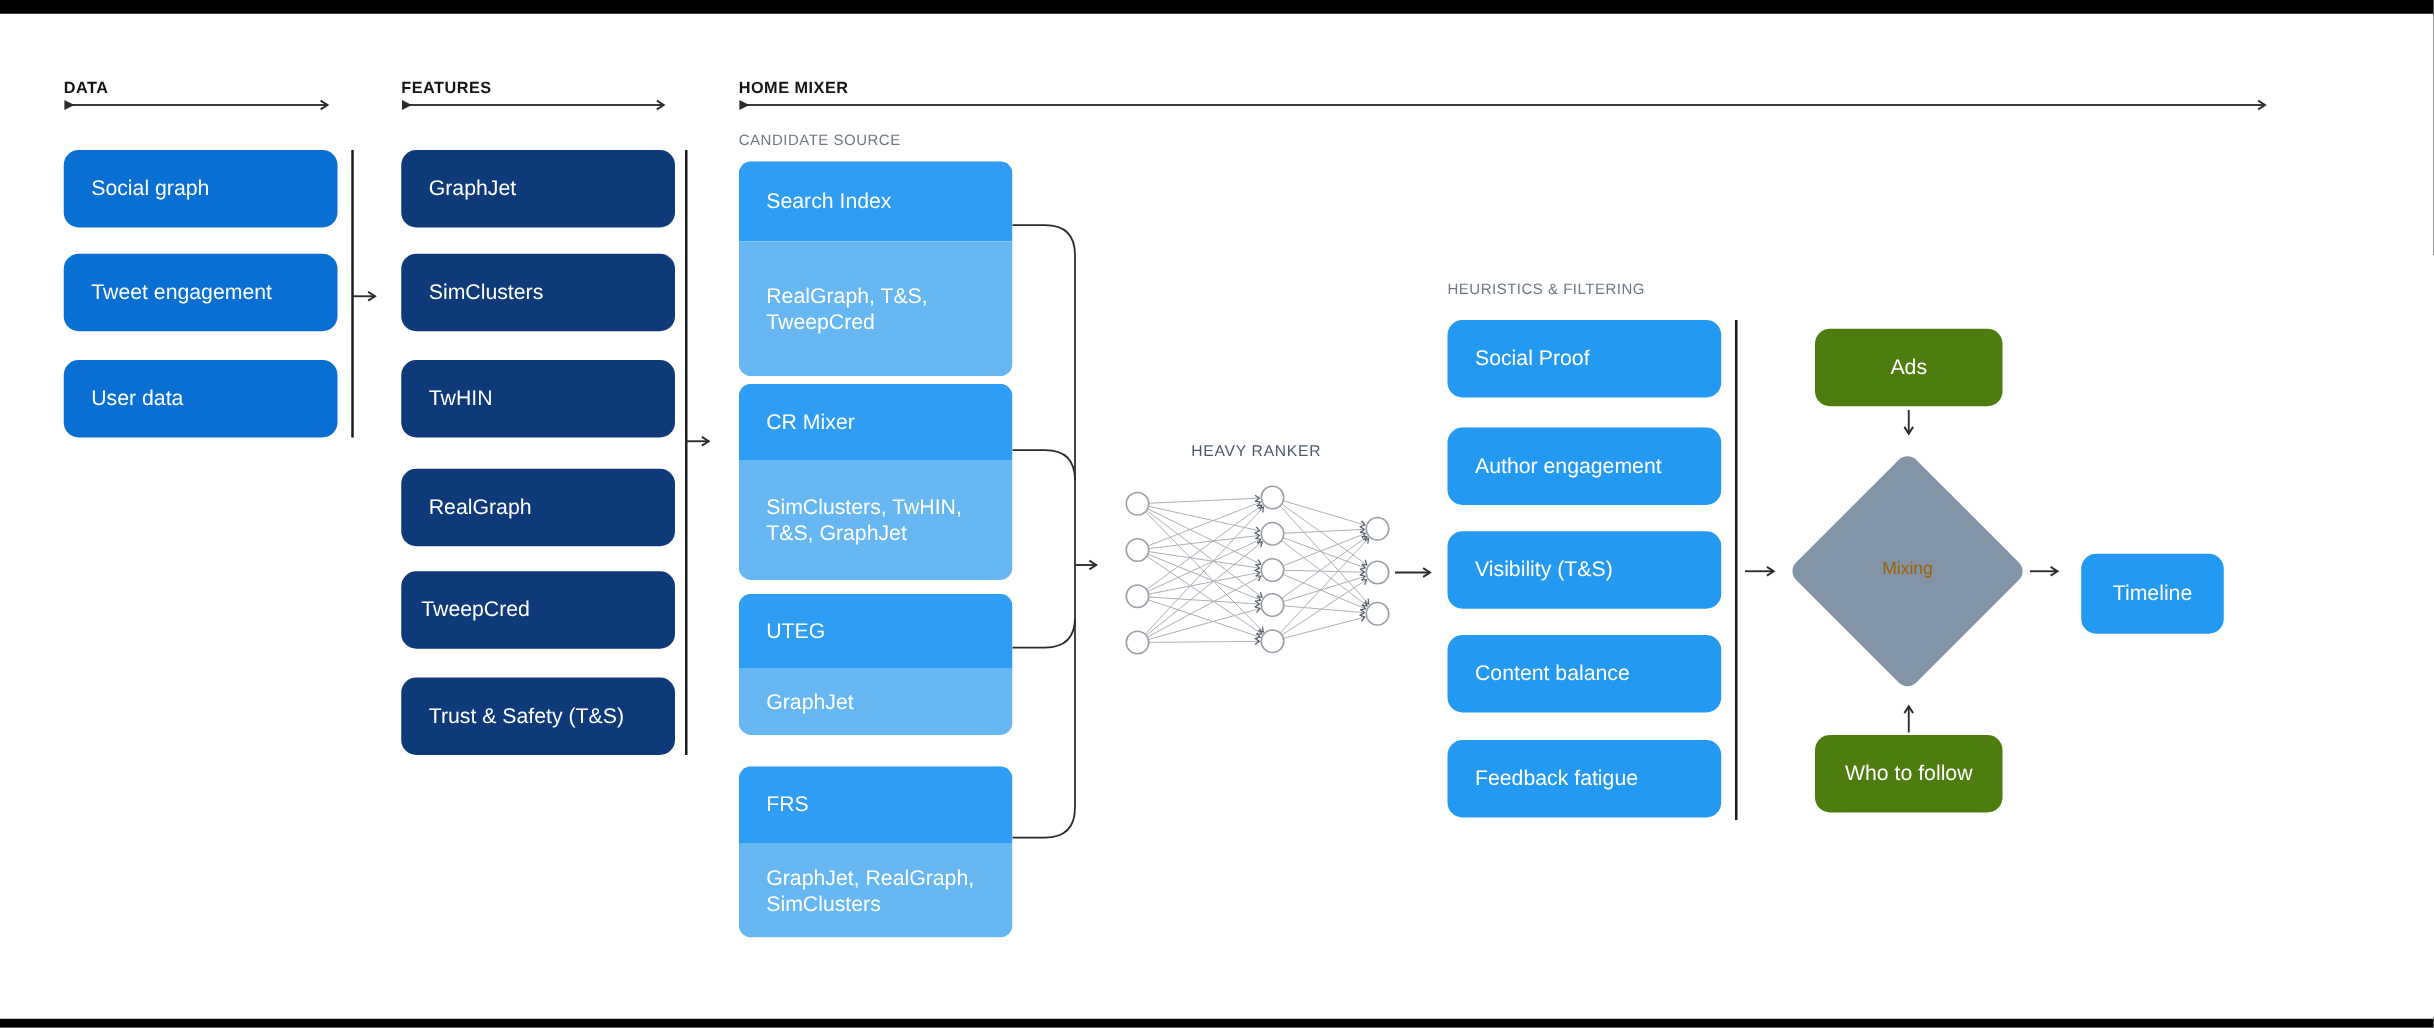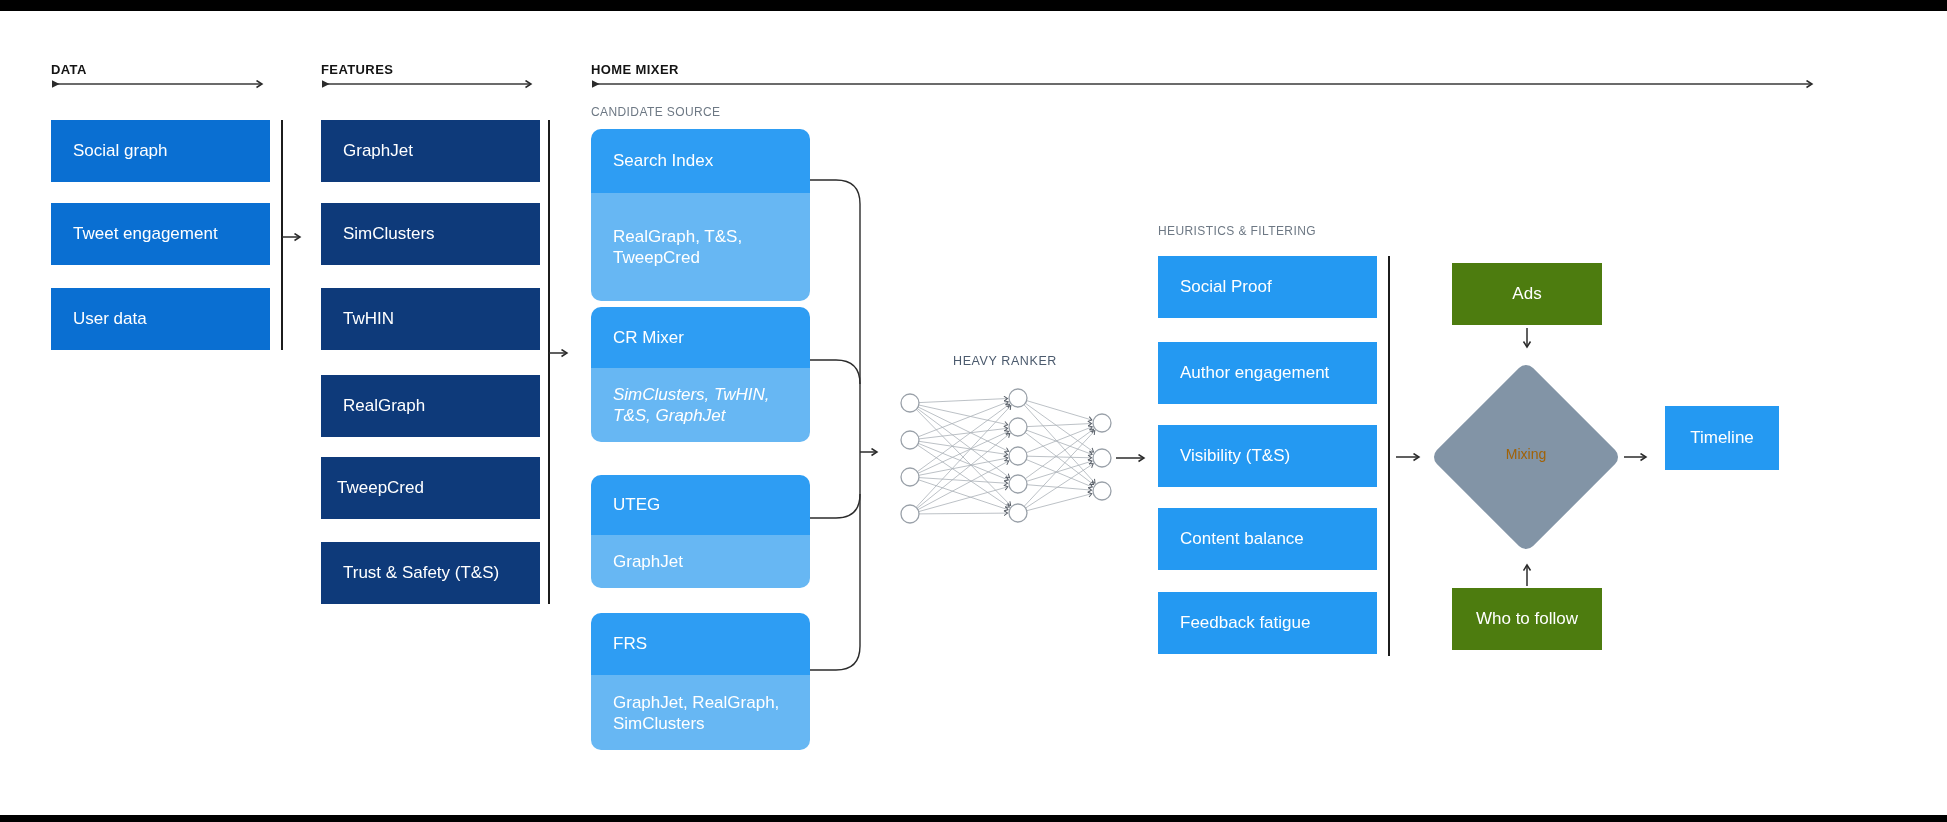--- a/index.html
+++ b/index.html
@@ -19,21 +19,21 @@
     position:absolute; font-size:12px; color:#6d7884;
     letter-spacing:.4px; white-space:nowrap;
   }
   .ranker-header {
     position:absolute; font-size:12.5px; color:#4b5a6d; letter-spacing:.6px;
     text-align:center; white-space:nowrap;
   }
 
   .box {
     position:absolute; box-sizing:border-box; width:219px; height:62px;
-    border-radius:0; color:#fff; font-size:17px;
+    border-radius:12px; color:#fff; font-size:17px;
     display:flex; align-items:center; padding:0 22px;
   }
   .data-box  { background:#0a6fd2; left:51px; }
   .feat-box  { background:#0e3a7a; left:321px; }
   .heur-box  { background:#2499f2; left:1158px; }
   .center-box { justify-content:center; text-align:center; padding:0 8px; }
   .ads-box, .wtf-box { background:#4d7c0f; left:1452px; width:150px; }
   .timeline-box { background:#2499f2; left:1665px; width:114px; height:64px; }
 
   .cand { position:absolute; left:591px; width:219px; border-radius:10px; overflow:hidden; }
@@ -201,21 +201,21 @@
         <span>Search Index</span>
       </div>
     <div class="cand-sub" style="height:108px;">
         <span>RealGraph, T&amp;S, TweepCred</span>
       </div>
   </div>
   <div class="cand" style="top:307px;">
     <div class="cand-head" style="height:61px;">
         <span>CR Mixer</span>
       </div>
-    <div class="cand-sub" style="height:74px;font-style:italic;">
+    <div class="cand-sub" style="height:96px;">
         <span>SimClusters, TwHIN, T&amp;S, GraphJet</span>
       </div>
   </div>
   <div class="cand" style="top:475px;">
     <div class="cand-head" style="height:60px;">
         <span>UTEG</span>
       </div>
     <div class="cand-sub" style="height:53px;">
         <span>GraphJet</span>
       </div>
@@ -245,16 +245,16 @@
       <span>Feedback fatigue</span>
     </div>
 
   <div class="box center-box ads-box" style="top:263px;">
       <span>Ads</span>
     </div>
   <div class="mixing-label">Mixing</div>
   <div class="box center-box wtf-box" style="top:588px;">
       <span>Who to follow</span>
     </div>
-  <div class="box center-box timeline-box" style="top:406px;">
+  <div class="box center-box timeline-box" style="top:443px;">
       <span>Timeline</span>
     </div>
 </div>
 
 </body></html>

